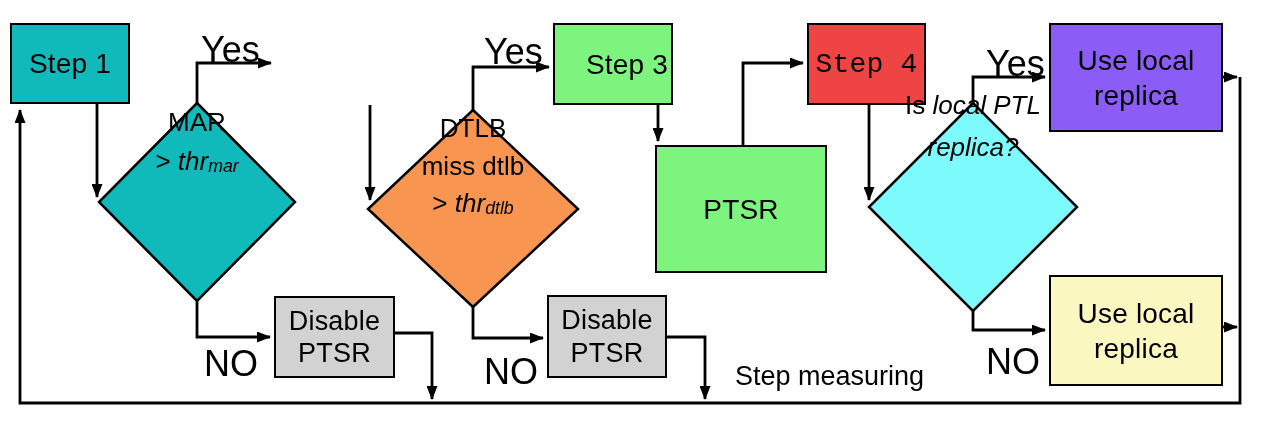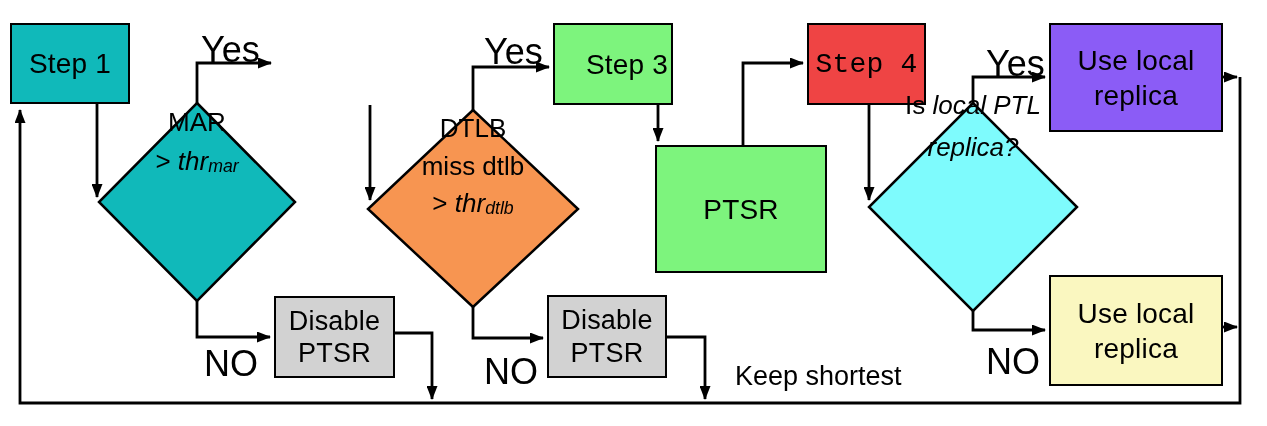--- a/index.html
+++ b/index.html
@@ -143,15 +143,15 @@
       <span class="it">replica?</span>
     </div>
   </div>
 
   <div class="flabel" style="left:201px;top:29px;">Yes</div>
   <div class="flabel" style="left:484px;top:31px;">Yes</div>
   <div class="flabel" style="left:986px;top:43px;">Yes</div>
   <div class="flabel" style="left:204px;top:343px;">NO</div>
   <div class="flabel" style="left:484px;top:351px;">NO</div>
   <div class="flabel" style="left:986px;top:341px;">NO</div>
-  <div class="flabel" style="left:735px;top:361px;font-size:27px;">Keep shortest</div>
+  <div class="flabel" style="left:735px;top:361px;font-size:27px;">Step measuring</div>
 
 </div>
 
 </body></html>

